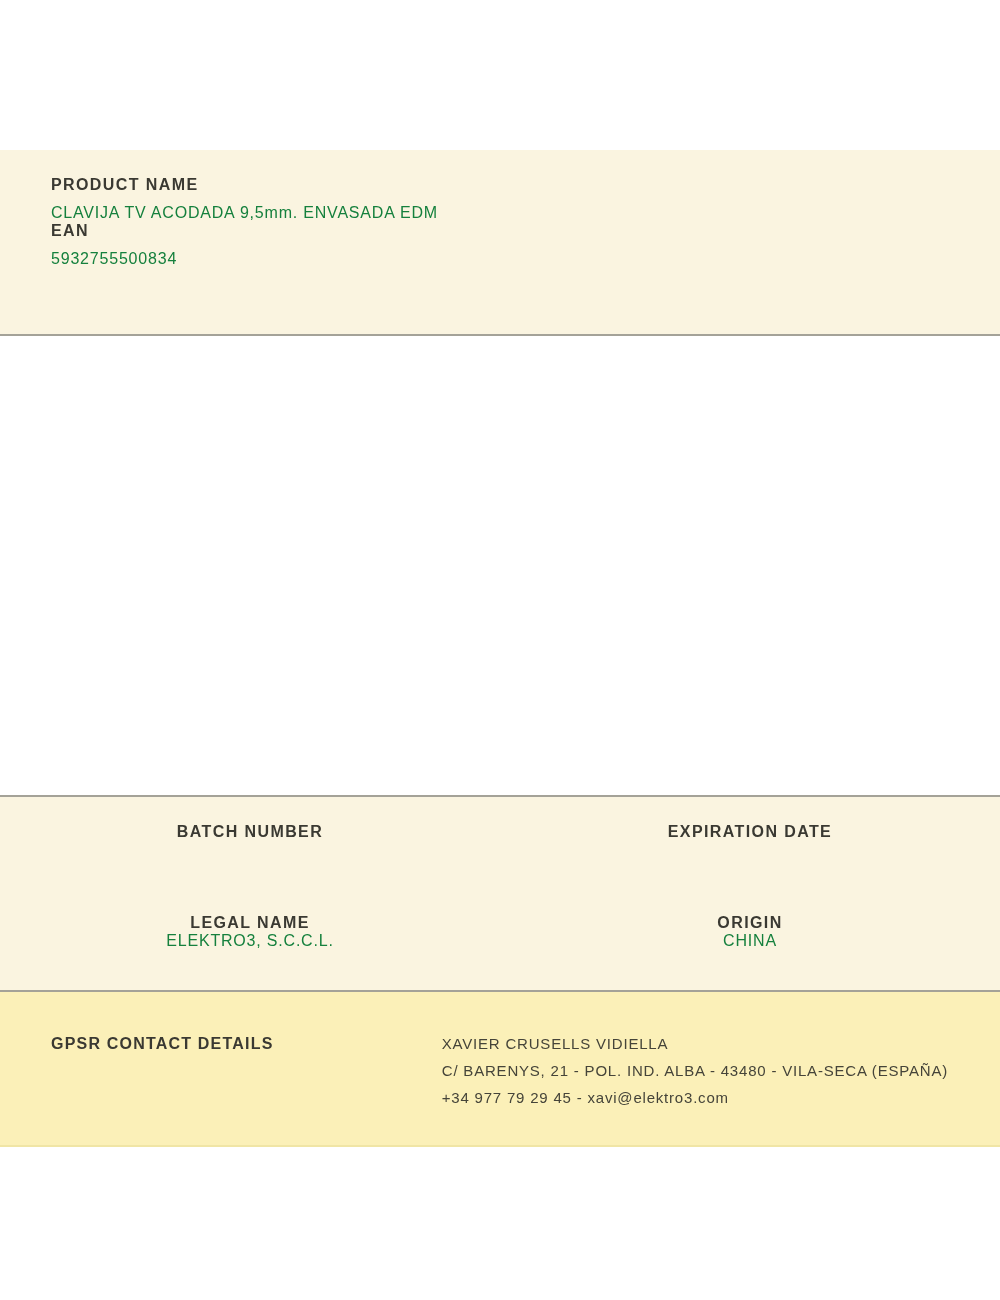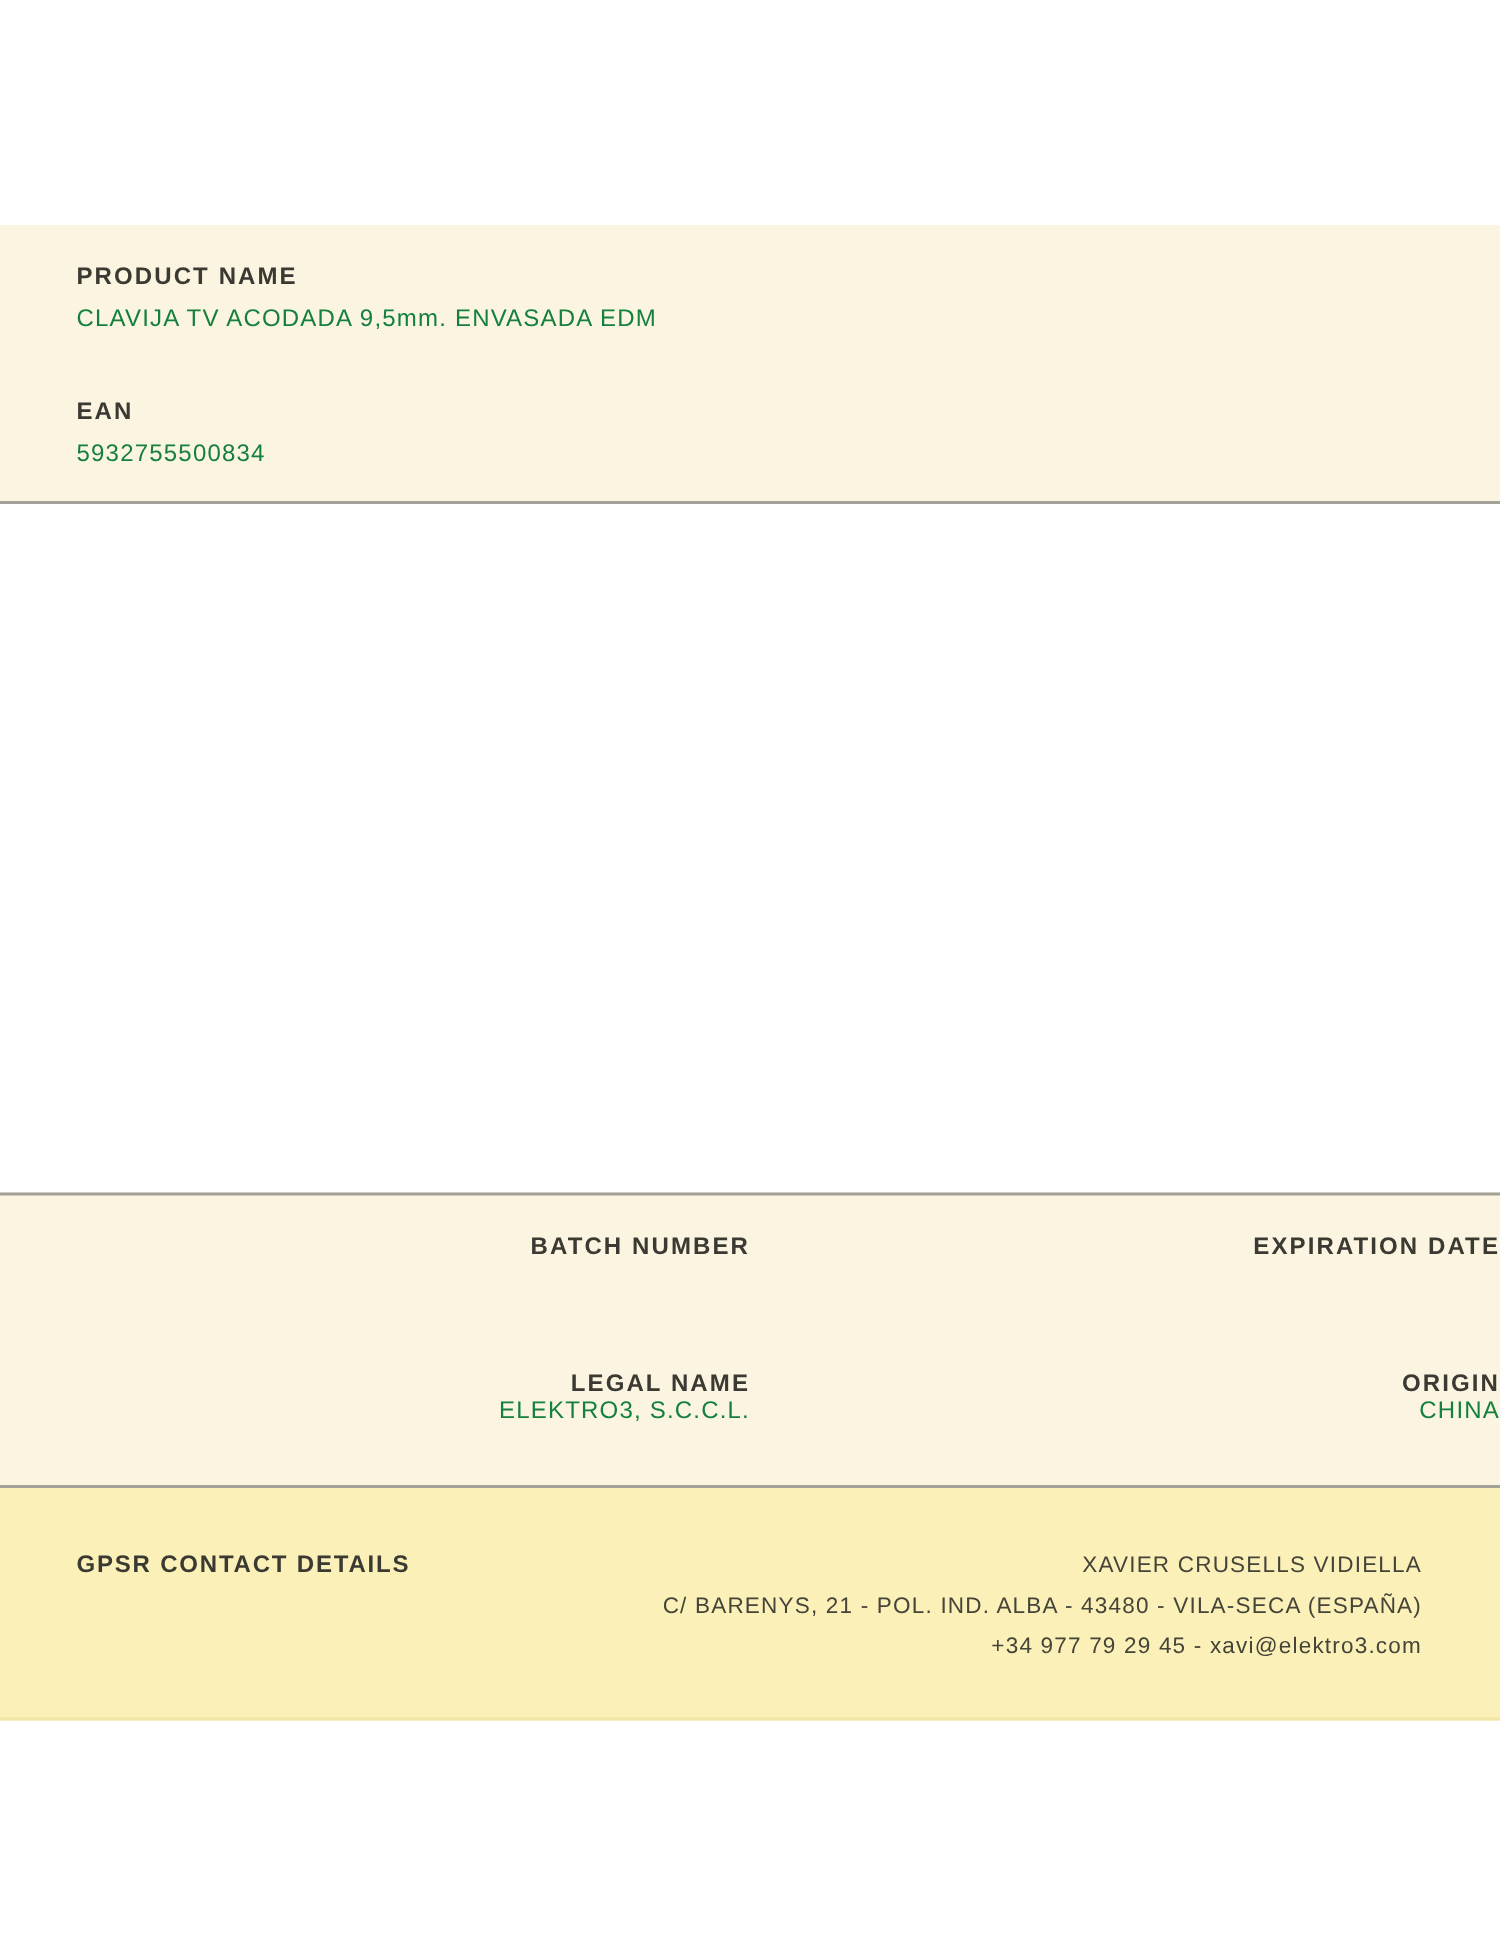--- a/index.html
+++ b/index.html
@@ -31,58 +31,58 @@
   
   .sec-product {
     position: absolute;
     top: 150px; left: 0;
     width: 1000px; height: 186px;
     background: #faf4e0;
     border-bottom: 2px solid #a4a298;
     padding: 26px 51px 0 51px;
   }
   .sec-product .value { margin-top: 10px; }
-  .field-ean { margin-top: 44px; }
+  .field-ean { }
 
   
   .sec-info {
     position: absolute;
     top: 795px; left: 0;
     width: 1000px; height: 197px;
     background: #faf4e0;
     border-top: 2px solid #a4a298;
     border-bottom: 2px solid #a4a298;
     padding: 26px 0 0 0;
   }
   .info-row {
     display: flex;
     width: 100%;
   }
   .info-cell {
     width: 50%;
-    text-align: right;
+    text-align: center;
   }
   .info-row-2 { margin-top: 73px; }
   .info-cell .value { }
 
   
   .sec-contact {
     position: absolute;
     top: 992px; left: 0;
     width: 1000px; height: 155px;
     background: #fbf0b8;
     border-bottom: 2px solid #f0e5a5;
     padding: 38px 52px 8px 51px;
     display: flex;
     justify-content: space-between;
     align-items: flex-start;
   }
   .sec-contact .label { line-height: 27px; letter-spacing: 1.2px; }
   .contact-lines {
-    text-align: right;
+    text-align: left;
     font-size: 15px;
     letter-spacing: 0.8px;
     color: #454439;
     line-height: 27px;
   }
 </style>
 </head>
 <body>
 
 <div class="page">

